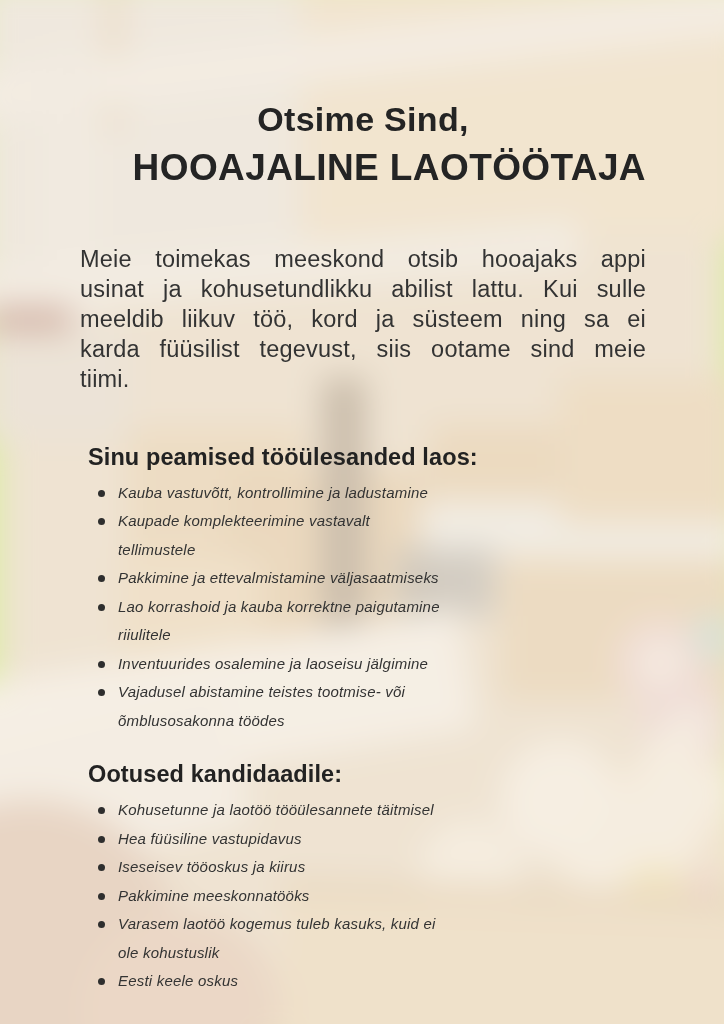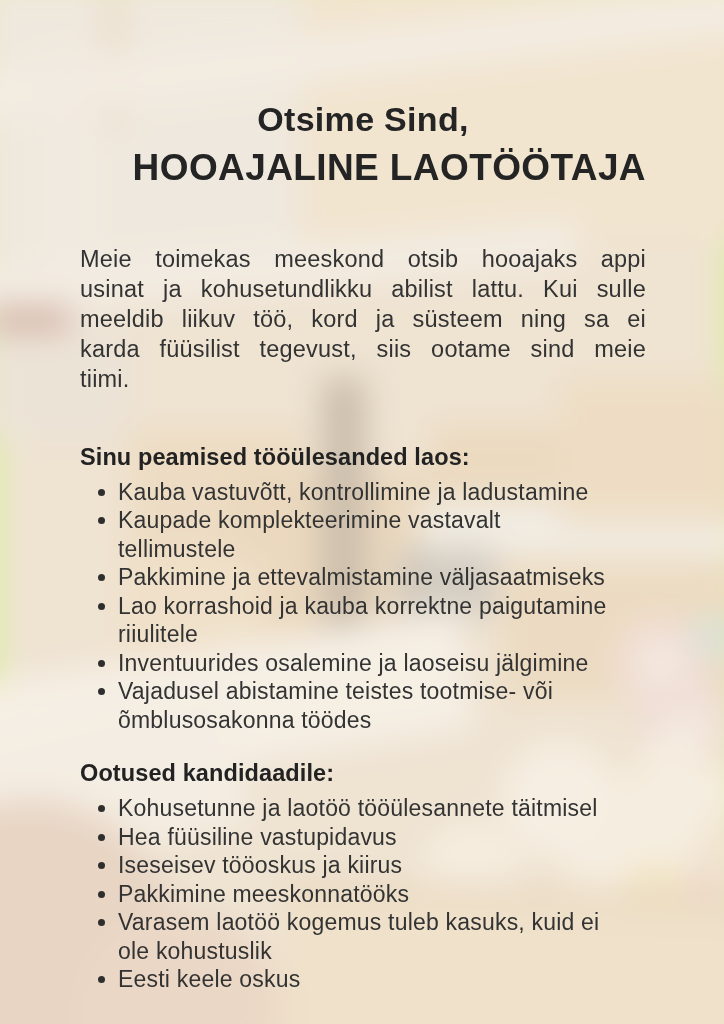--- a/index.html
+++ b/index.html
@@ -47,25 +47,25 @@
   .s34{left:280px;top:888px;width:500px;height:14px;background:#d9bf9c;transform:rotate(2deg);}
   .overlay{position:absolute;inset:0;background:rgba(244,233,217,0.55);}
   
   .content{position:absolute;inset:0;padding:96px 78px 0 80px;box-sizing:border-box;}
   h1{margin:0;text-align:center;color:#242424;font-weight:700;}
   .t1{display:block;font-size:34px;line-height:1.4;letter-spacing:.3px;}
   .t2{display:block;font-size:37px;line-height:1.3;letter-spacing:.4px;text-align:right;}
   .intro{margin:52px 0 0;font-size:23.5px;line-height:30px;color:#333;letter-spacing:.2px;}
   .intro-line{display:block;text-align:justify;text-align-last:justify;}
   .intro-line:last-child{text-align-last:left;}
-  section h2{margin:0;font-size:23.5px;font-weight:700;color:#222;letter-spacing:.1px;}
+  section h2{margin:8px;font-size:23.5px;font-weight:700;color:#222;letter-spacing:.1px;}
   .sec-1{margin-top:50px;}
   .sec-2{margin-top:26px;}
   ul{list-style:none;margin:7px 0 0;padding:0 0 0 18px;}
-  li{display:flex;gap:13px;font-size:23px;line-height:28.5px;color:#333;letter-spacing:.2px;}
+  li{display:flex;gap:13px;font-size:15px;line-height:28.5px;color:#333;letter-spacing:.2px;font-style:italic;}
   .dot{width:7px;height:7px;border-radius:50%;background:#2e2e2e;flex:none;margin-top:11px;}
   .li-text{white-space:pre-line;}
 </style>
 </head>
 <body>
 
 <div class="poster">
 
   <div class="bg" aria-hidden="true">
     <div class="s1"></div>

